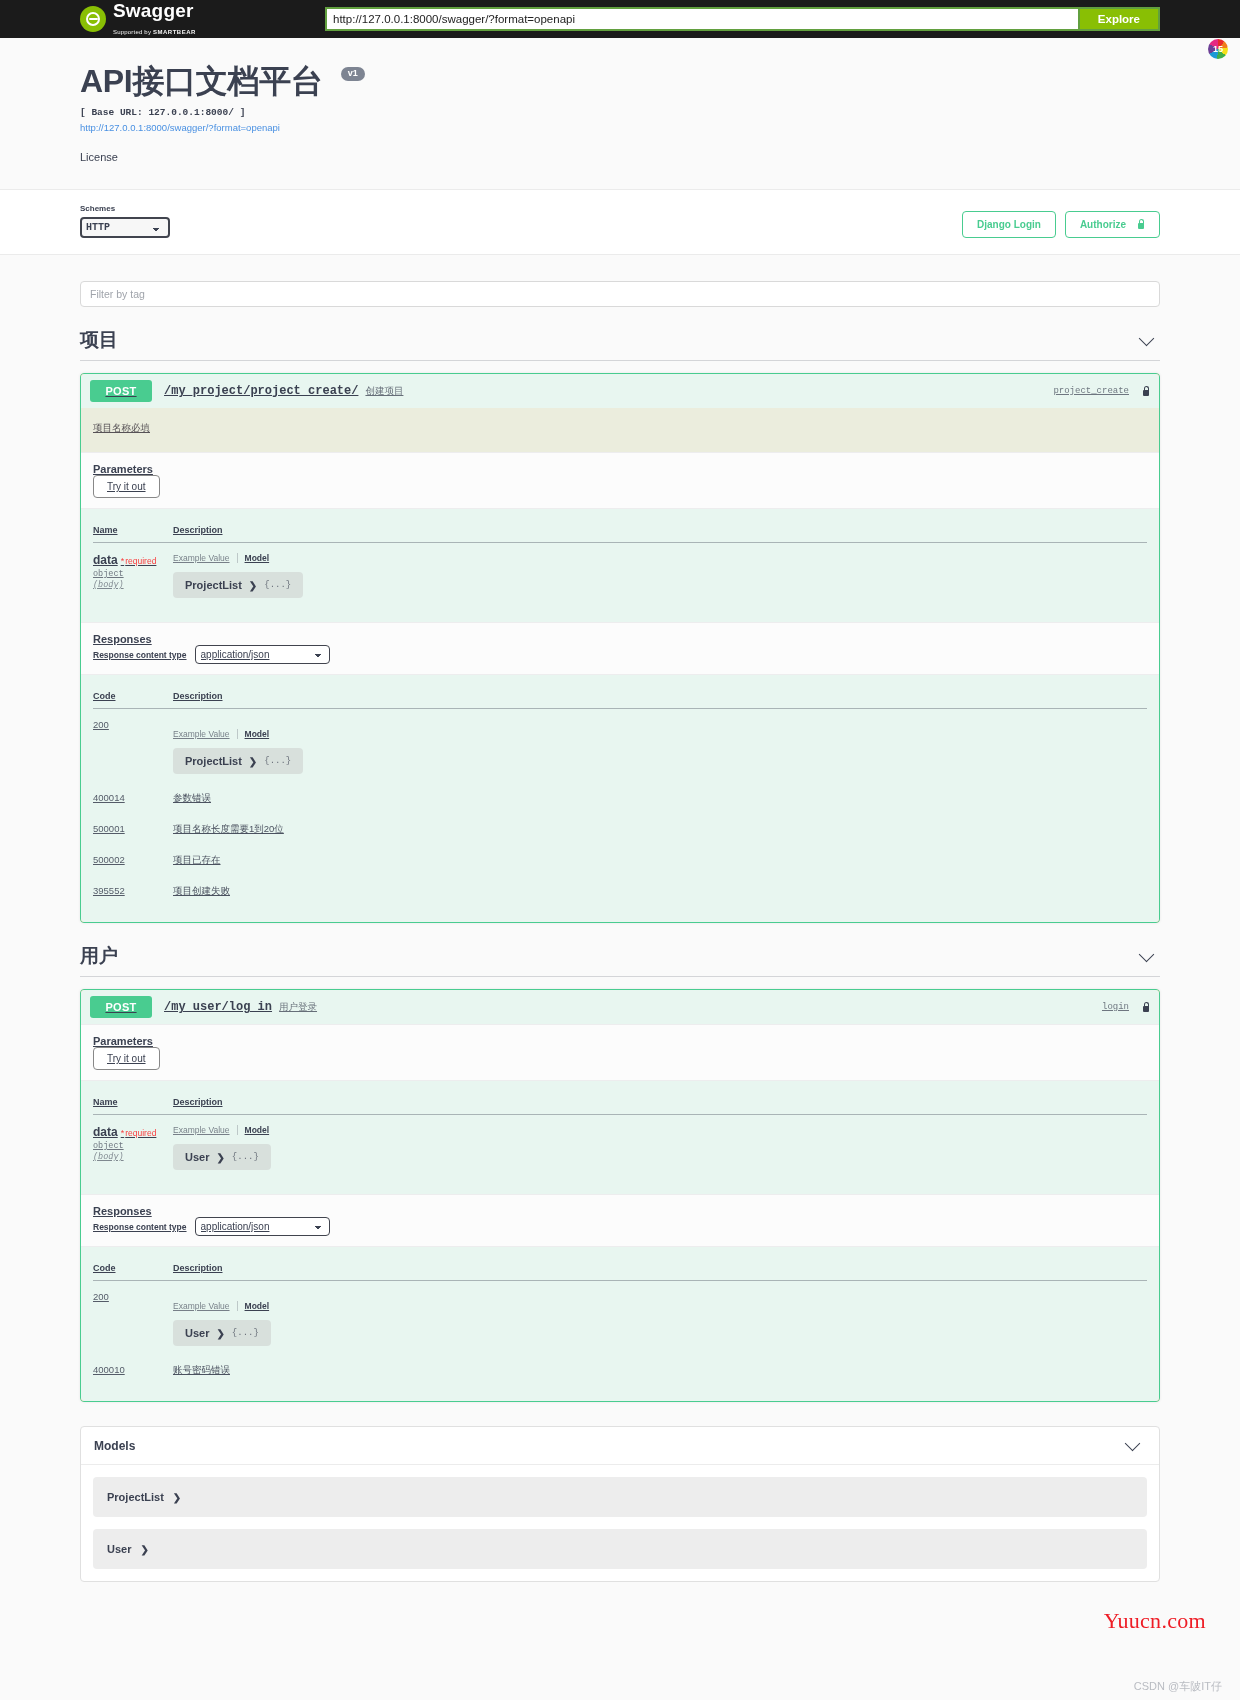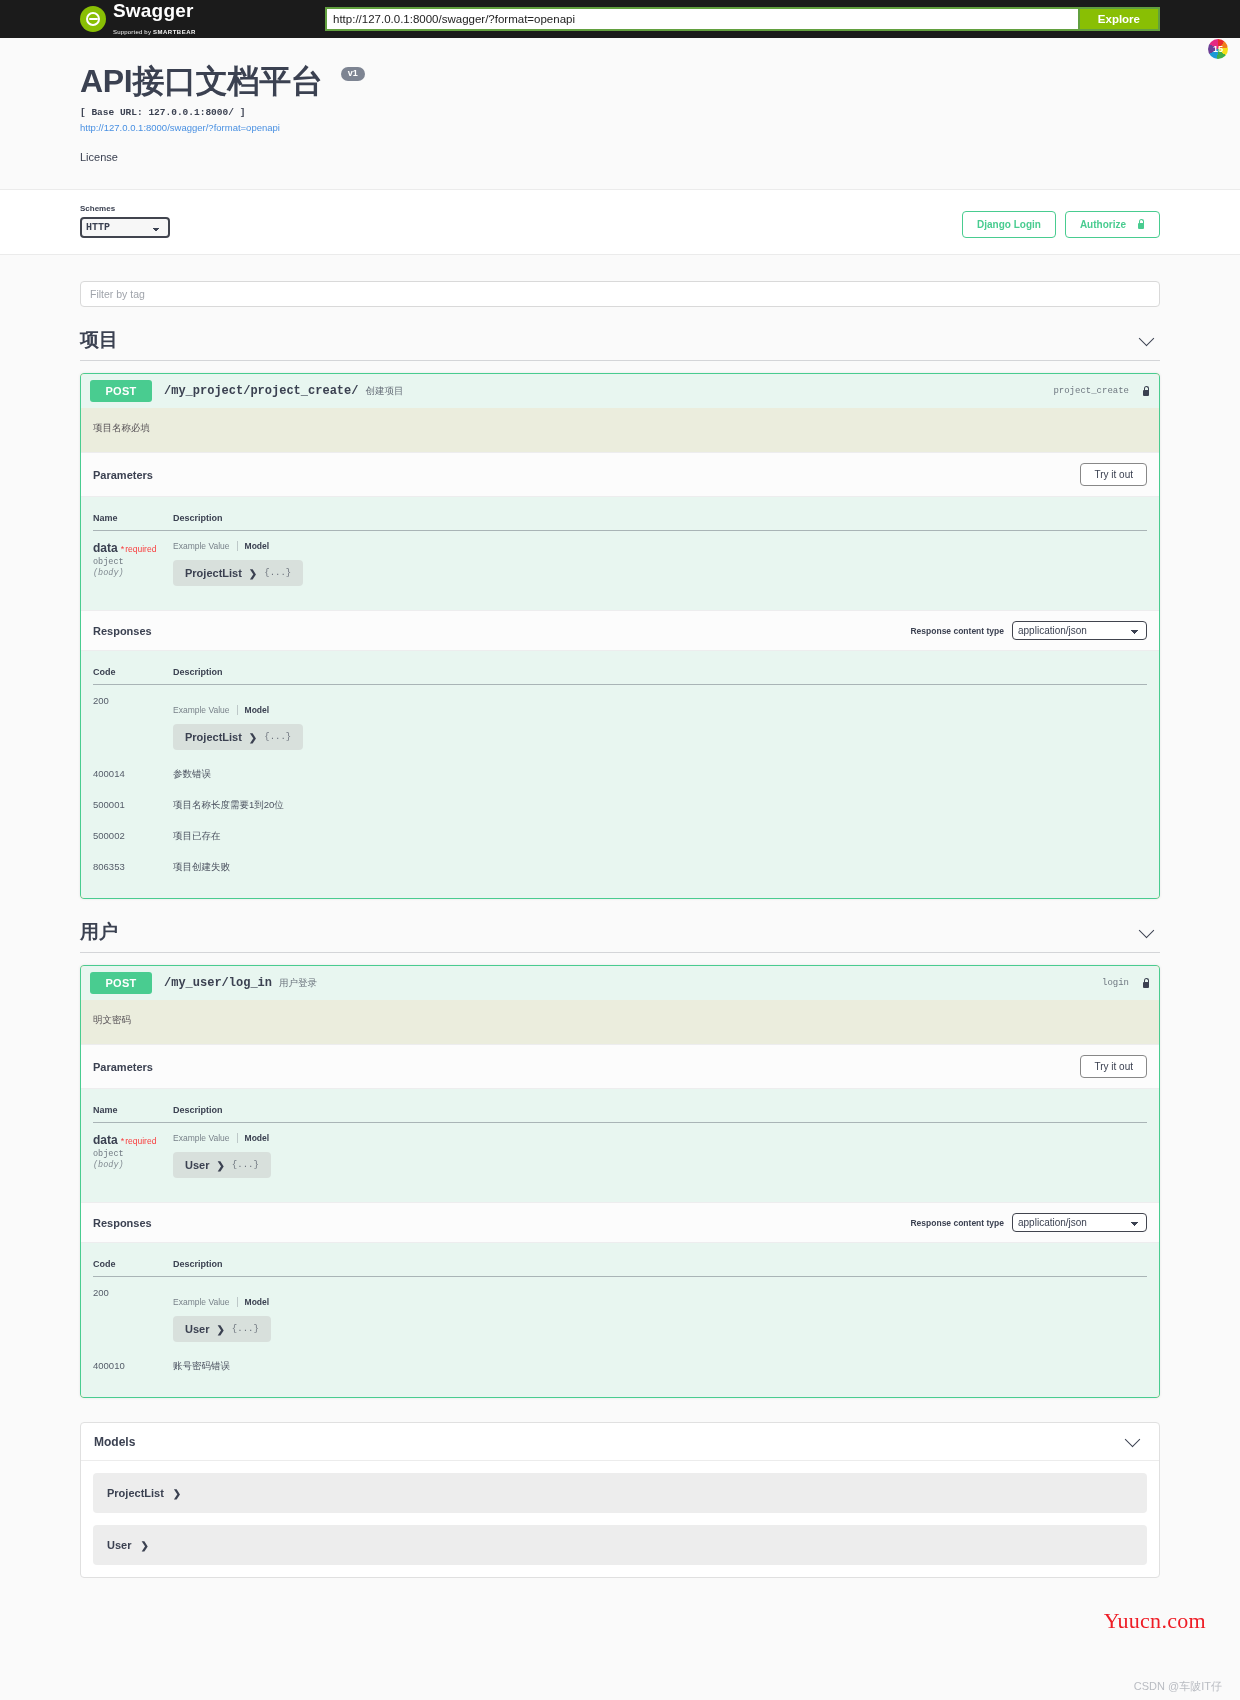--- a/index.html
+++ b/index.html
@@ -145,20 +145,21 @@
   .chev{
     width:11px; height:11px; border-right:1.6px solid #3b4151; border-bottom:1.6px solid #3b4151;
     transform:rotate(45deg); margin-right:8px; margin-bottom:4px;
   }
 
   
   .op{
     margin-top:12px; border:1px solid #49cc90; border-radius:4px;
     background:#fdba74; overflow:hidden;
     box-shadow:0 0 3px rgba(0,0,0,.08);
+    text-decoration:underline;
   }
   .op-head{
     display:flex; align-items:center; gap:0; padding:6px 9px;
     background:#e8f6f0; cursor:pointer;
   }
   .method{
     background:#49cc90; color:#fff; font-size:11px; font-weight:700;
     border-radius:3px; min-width:62px; text-align:center; padding:5px 0;
     letter-spacing:.3px; font-family:"Liberation Sans",sans-serif;
   }
@@ -170,24 +171,25 @@
   .op-spacer{ flex:1; }
   .op-id{
     font-family:"Liberation Mono", monospace; font-size:9px; color:#3b4151;
     opacity:.7; margin-right:12px;
   }
   .op-desc{
     background:#e8f6f0; padding:14px 12px 17px; font-size:9.5px; color:#3b4151;
     opacity:.85;
   }
   .section-head{
-    display:flex; align-items:center; justify-content:space-between;
+    display:flex; align-items:flex-start; justify-content:space-between;
     background:#fcfcfc; border-top:1px solid rgba(59,65,81,.08);
     border-bottom:1px solid rgba(59,65,81,.08);
     padding:10px 12px;
+    flex-direction:column;
   }
   .section-title{ font-size:11px; font-weight:700; color:#3b4151; }
   .try-btn{
     border:1px solid #888; border-radius:4px; background:#fff; color:#3b4151;
     font-size:10px; padding:5px 13px; cursor:pointer;
     font-family:"Liberation Sans", sans-serif;
   }
   .resp-type-wrap{ display:flex; align-items:center; gap:8px; }
   .resp-type-label{ font-size:8.5px; color:#3b4151; font-weight:600;}
   select.resp-select{
@@ -422,21 +424,21 @@
             </tr>
             <tr class="resp-row">
               <td class="code-cell">500001</td>
               <td class="desc-cell">项目名称长度需要1到20位</td>
             </tr>
             <tr class="resp-row">
               <td class="code-cell">500002</td>
               <td class="desc-cell">项目已存在</td>
             </tr>
             <tr class="resp-row">
-              <td class="code-cell">806353</td>
+              <td class="code-cell">395552</td>
               <td class="desc-cell">项目创建失败</td>
             </tr>
           </tbody>
         </table>
       </div>
     </div>
   </div>
 
   
   <div class="tag-block">
@@ -448,21 +450,20 @@
     <div class="op">
       <div class="op-head">
         <span class="method">POST</span>
         <span class="op-path">/my_user/log_in</span>
         <span class="op-summary">用户登录</span>
         <span class="op-spacer"></span>
         <span class="op-id">login</span>
         <span class="lock dark"></span>
       </div>
 
-      <div class="op-desc">明文密码</div>
 
       <div class="section-head">
         <span class="section-title">Parameters</span>
         <button class="try-btn">Try it out</button>
       </div>
 
       <div class="table-area">
         <table class="tbl">
           <thead>
             <tr>

